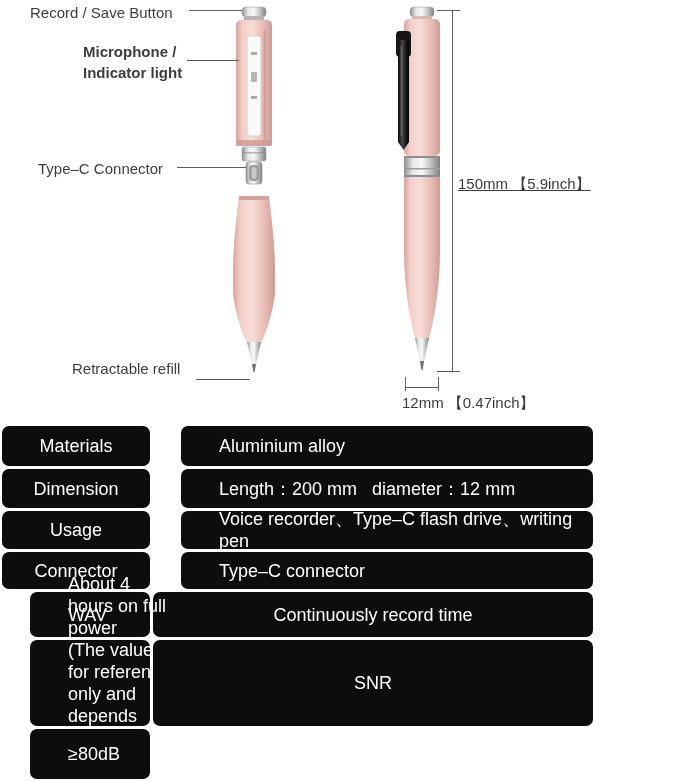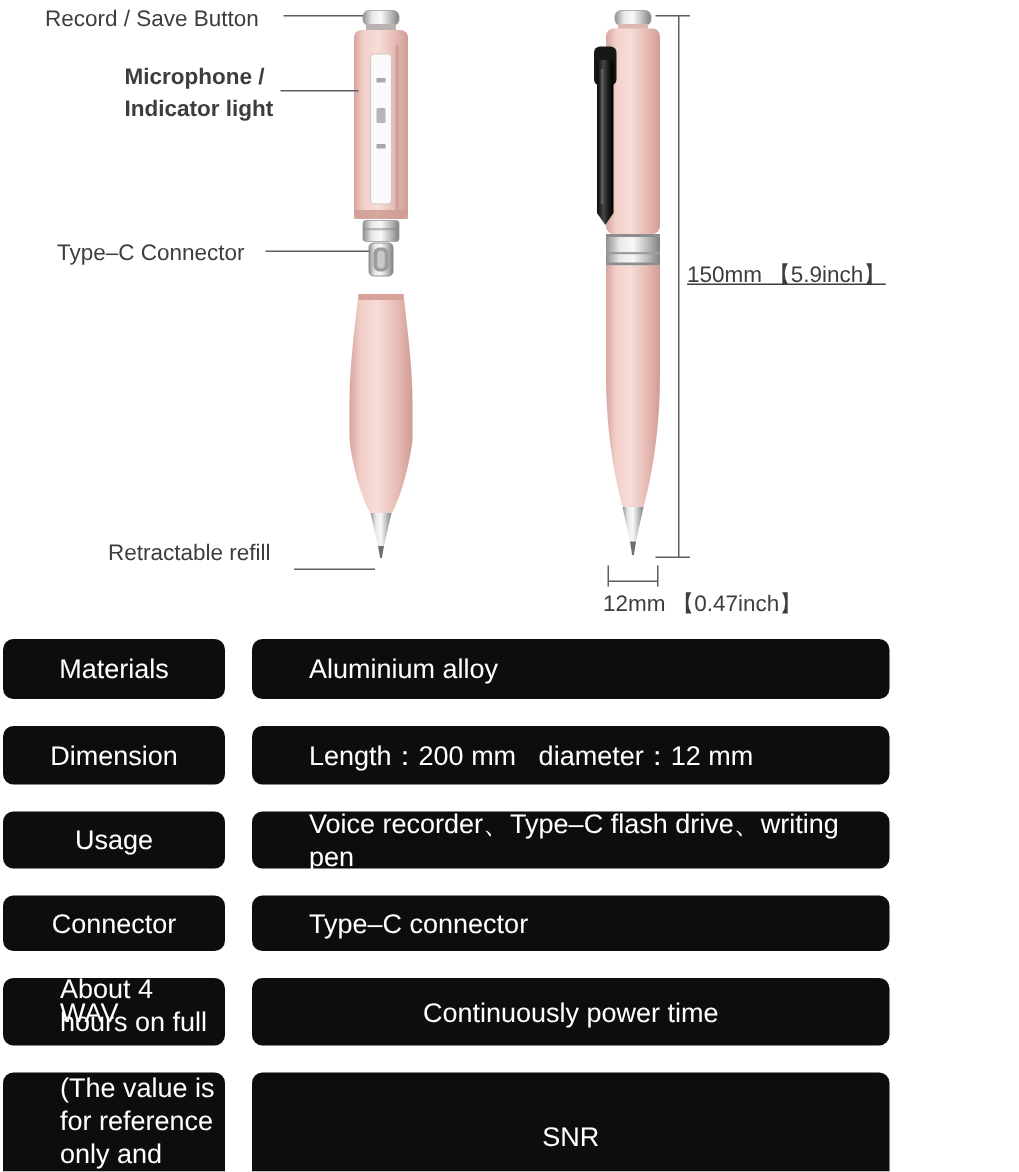--- a/index.html
+++ b/index.html
@@ -11,28 +11,28 @@
   .diagram { position:absolute; left:0; top:0; width:653px; height:424px; }
   .diagram svg { position:absolute; left:0; top:0; display:block; }
   .diagram-label {
     position:absolute; font-size:15px; line-height:21px; color:#3d3d3d;
     white-space:pre-wrap;
   }
   .spec-table {
     position:absolute; left:0; top:424px; width:595px; height:357px;
     background:#fff; display:grid; grid-template-columns:148px 1fr;
     grid-template-rows:40px 39px 38px 37px 45px 86px 50px;
-    gap:18px; padding:2px;
+    gap:3px; padding:2px;
   }
   .cell {
     background:#0d0d0d; border-radius:7px; color:#ffffff;
     display:flex; align-items:center; font-size:18px;
   }
   .cell.lbl { justify-content:center; text-align:center; padding:0 8px; line-height:22px; }
-  .cell.val { padding-left:38px; padding-right:10px; white-space:pre-wrap; line-height:22px; }
+  .cell.val { padding-left:38px; padding-right:10px; white-space:pre-wrap; line-height:22px;margin-left:28px; }
 </style>
 </head>
 <body>
 
 <div class="page">
 
   <div class="diagram">
 
     <svg width="679" height="424" viewBox="0 0 679 424">
       <defs>
@@ -155,21 +155,21 @@
     <div class="cell val">Length：200 mm   diameter：12 mm</div>
 
     <div class="cell lbl">Usage</div>
     <div class="cell val">Voice recorder、Type–C flash drive、writing pen</div>
 
     <div class="cell lbl">Connector</div>
     <div class="cell val">Type–C connector</div>
 
     <div class="cell val">WAV</div>
 
-    <div class="cell lbl">Continuously power time</div>
+    <div class="cell lbl">Continuously record time</div>
     <div class="cell val">About 4 hours on full power
 (The value is for reference only and depends
 on the recording environment)</div>
 
     <div class="cell lbl">SNR</div>
     <div class="cell val">≥80dB</div>
   </section>
 
 </div>
 

